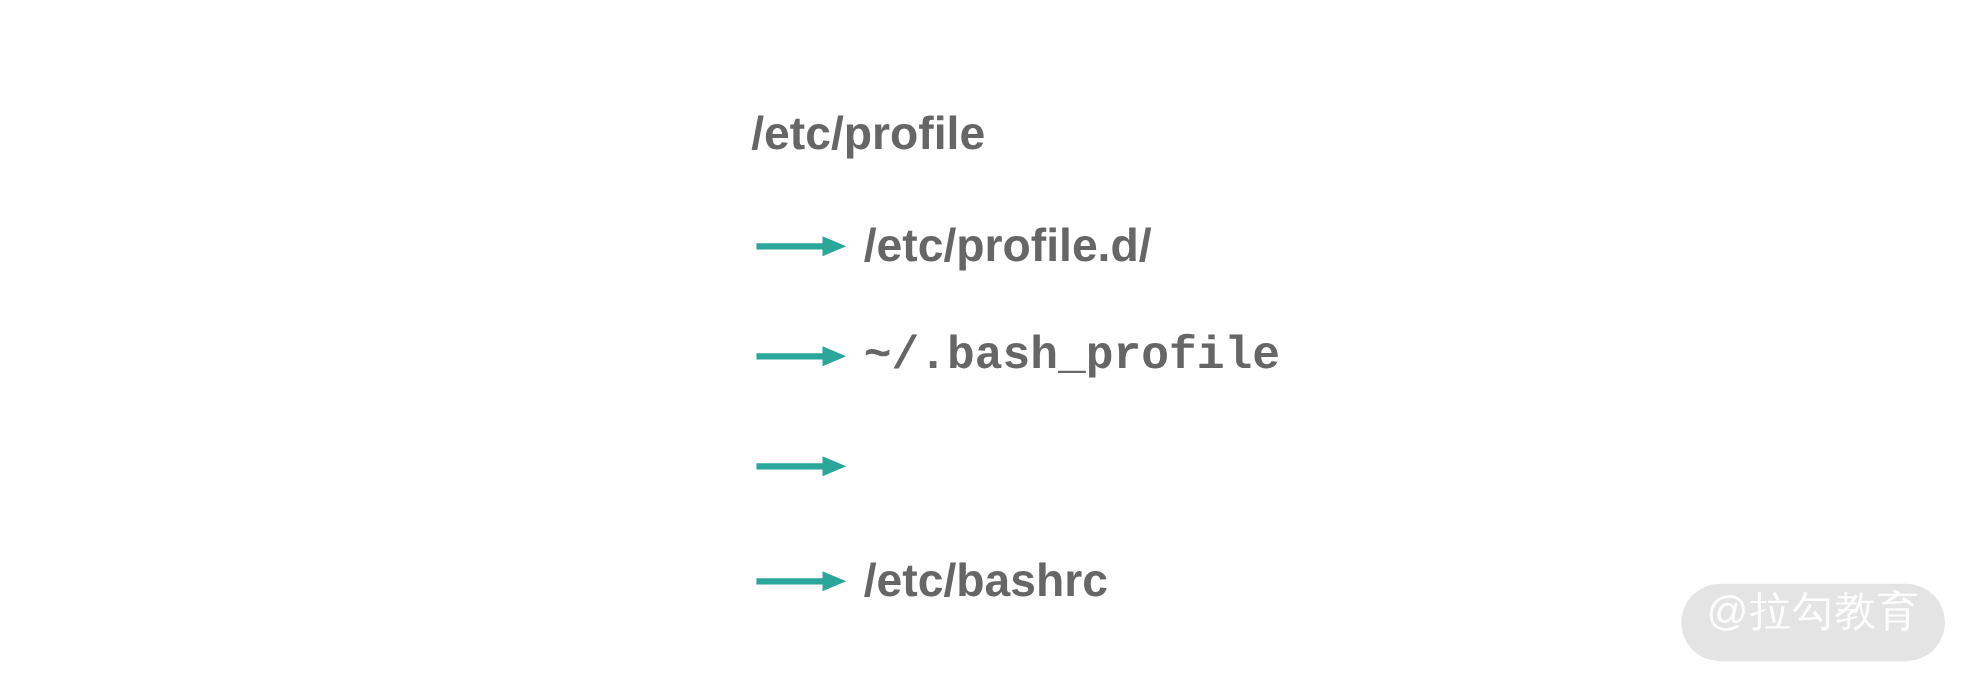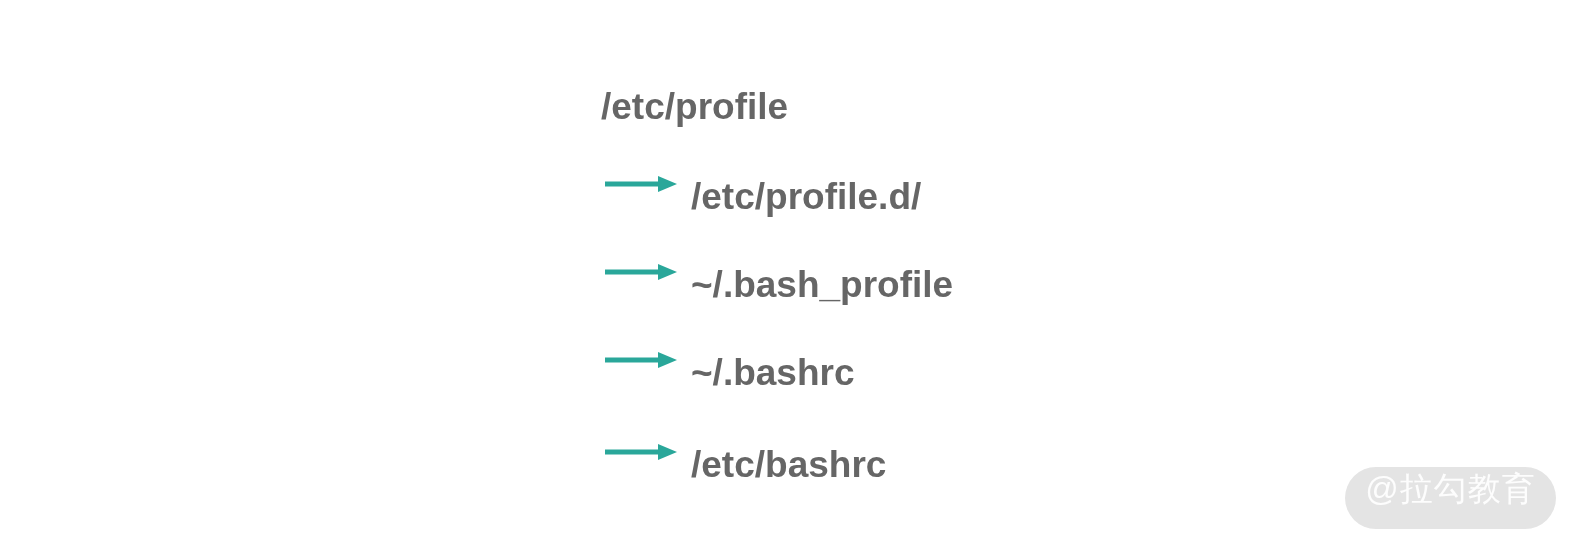--- a/index.html
+++ b/index.html
@@ -27,24 +27,25 @@
     font-size: 37px;
     font-weight: 700;
     color: var(--text-color);
     white-space: nowrap;
   }
   .flow-row {
     position: absolute;
     left: 605px;
     height: 42px;
     display: flex;
+    align-items: center;
     gap: 14px;
   }
   .flow-row.r0 { top: 176px; }
-  .flow-row.r1 { top: 264px; }
+  .flow-row.r1 { top: 264px; font-family: Liberation Mono, monospace; }
   .flow-row.r2 { top: 352px; }
   .flow-row.r3 { top: 444px; }
   .arrow {
     width: 72px;
     height: 16px;
     flex: 0 0 auto;
     display: block;
   }
   .arrow line { stroke: var(--arrow-color); }
   .arrow polygon { fill: var(--arrow-color); }
@@ -93,21 +94,20 @@
       <polygon points="53,0 72,8 53,16" fill="#2aa79a"></polygon>
     </svg>
     <span class="file-label">~/.bash_profile</span>
   </div>
 
   <div class="flow-row r2">
     <svg class="arrow" viewBox="0 0 72 16">
       <line x1="0" y1="8" x2="55" y2="8" stroke-width="5" stroke="#2aa79a"></line>
       <polygon points="53,0 72,8 53,16" fill="#2aa79a"></polygon>
     </svg>
-    <span class="file-label">~/.bashrc</span>
   </div>
 
   <div class="flow-row r3">
     <svg class="arrow" viewBox="0 0 72 16">
       <line x1="0" y1="8" x2="55" y2="8" stroke-width="5" stroke="#2aa79a"></line>
       <polygon points="53,0 72,8 53,16" fill="#2aa79a"></polygon>
     </svg>
     <span class="file-label">/etc/bashrc</span>
   </div>
 

